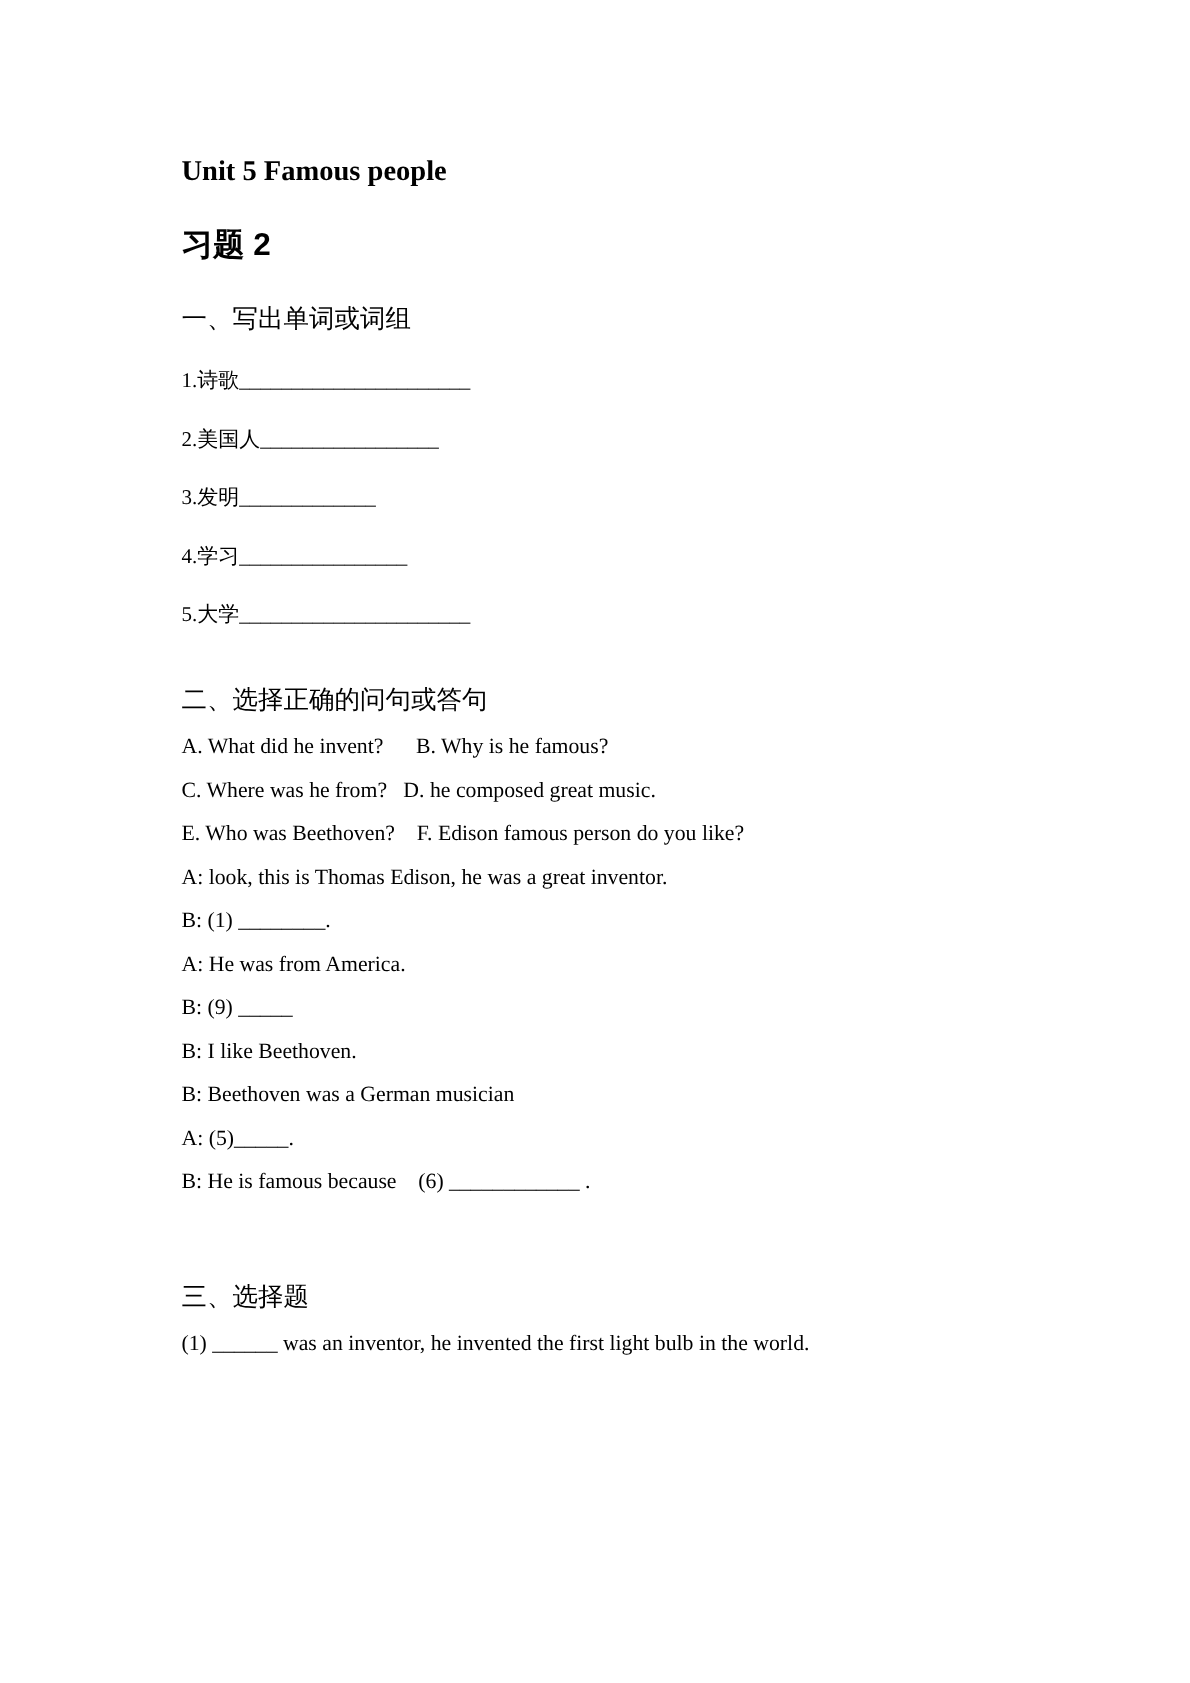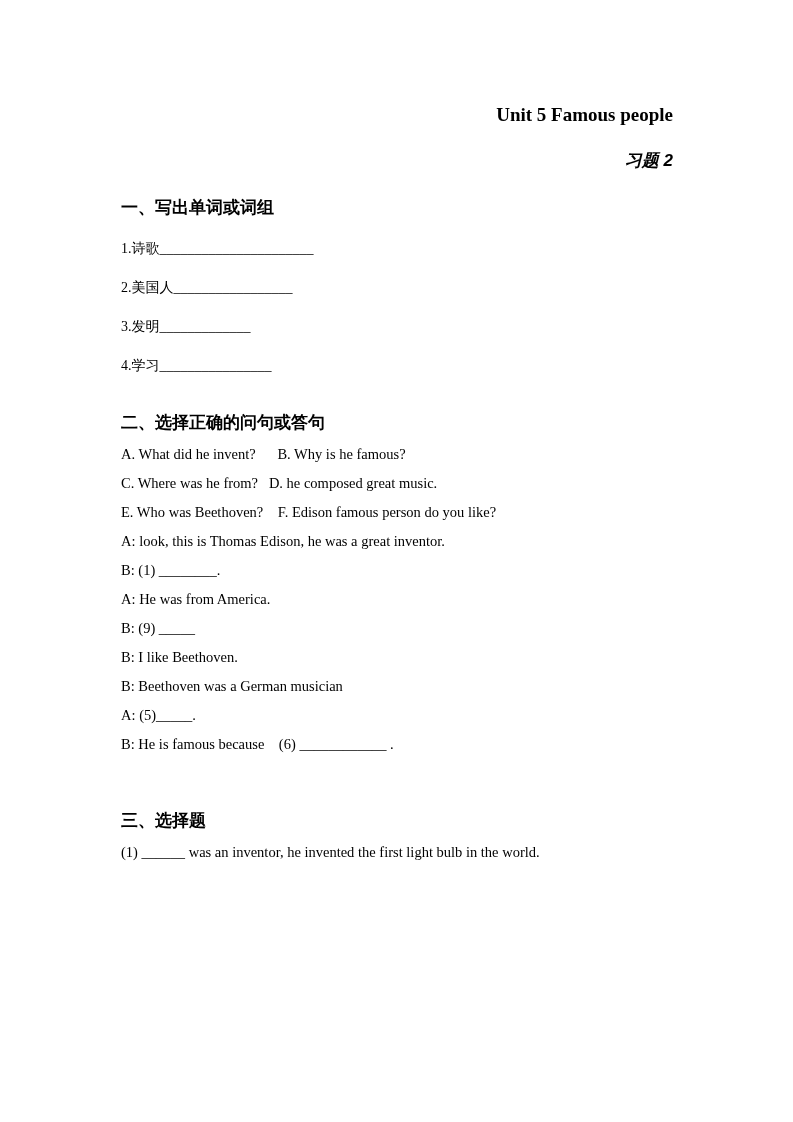--- a/index.html
+++ b/index.html
@@ -14,37 +14,36 @@
     font-family: "Liberation Serif", serif;
     overflow: hidden;
   }
   .page {
     box-sizing: border-box;
     width: 793px;
     height: 1122px;
     padding: 104px 100px 0 121px;
   }
   .doc-title {
-    text-align: right;
+    text-align: left;
     font-weight: bold;
     font-size: 19px;
     font-family: "Liberation Serif", serif;
     margin: 0 20px 0 0;
   }
   .doc-subtitle {
-    text-align: right;
+    text-align: left;
     font-weight: bold;
-    font-size: 17px;
+    font-size: 21px;
     font-family: "Liberation Sans", sans-serif;
     margin: 23px 20px 0 0;
-    font-style: italic;
   }
   .section-heading {
     font-family: "Liberation Sans", sans-serif;
-    font-weight: bold;
+    font-weight: normal;
     font-size: 17px;
     margin-top: 24px;
   }
   .section2 .section-heading {
     margin-top: 36px;
   }
   .section3 .section-heading {
     margin-top: 56px;
   }
   .fill-line {
@@ -73,20 +72,21 @@
 
   <h1 class="doc-title">Unit 5 Famous people</h1>
   <h2 class="doc-subtitle">习题 2</h2>
 
   <div class="section section1">
     <div class="section-heading">一、写出单词或词组</div>
     <div class="fill-line">1.诗歌______________________</div>
     <div class="fill-line">2.美国人_________________</div>
     <div class="fill-line">3.发明_____________</div>
     <div class="fill-line">4.学习________________</div>
+    <div class="fill-line">5.大学______________________</div>
   </div>
 
   <div class="section section2">
     <div class="section-heading">二、选择正确的问句或答句</div>
     <div class="body-line">A. What did he invent?      B. Why is he famous?</div>
     <div class="body-line">C. Where was he from?   D. he composed great music.</div>
     <div class="body-line">E. Who was Beethoven?    F. Edison famous person do you like?</div>
     <div class="body-line">A: look, this is Thomas Edison, he was a great inventor.</div>
     <div class="body-line">B: (1) ________.</div>
     <div class="body-line">A: He was from America.</div>

